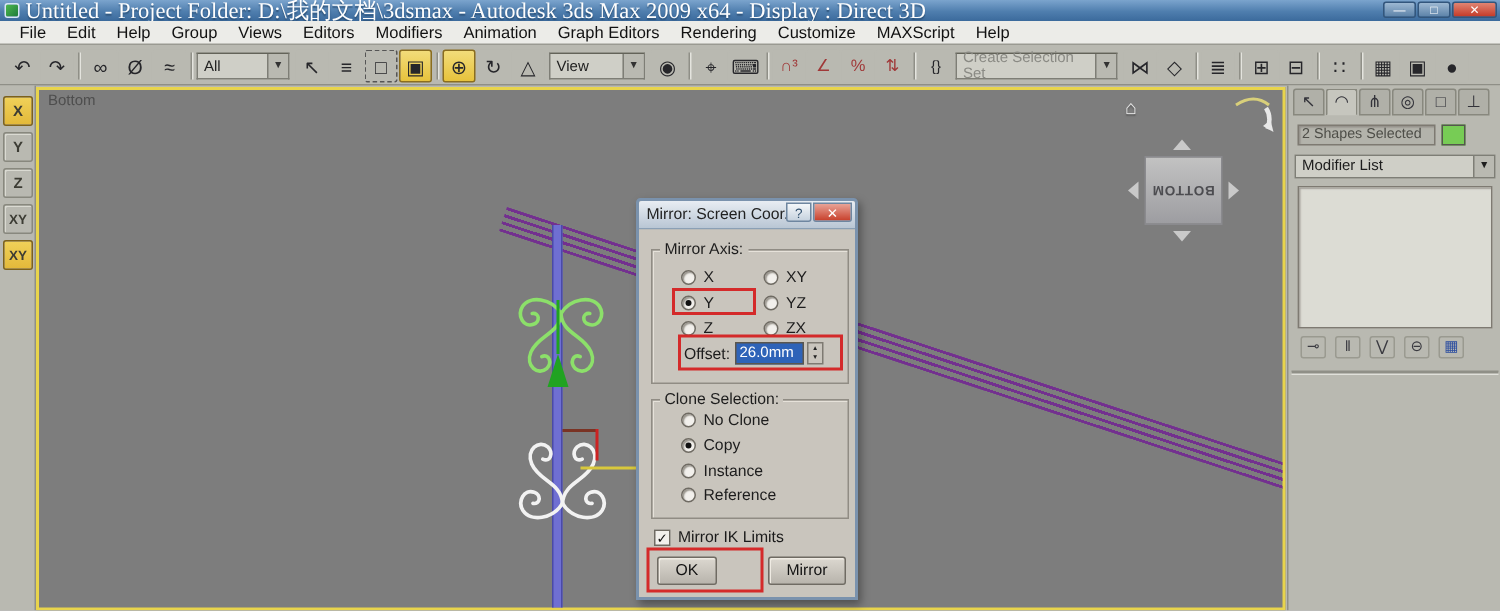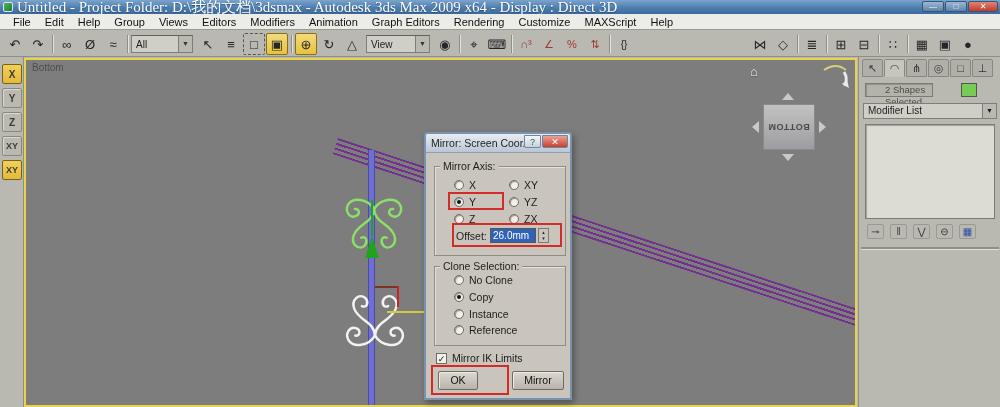--- a/index.html
+++ b/index.html
@@ -74,21 +74,21 @@
   .spinner { position:absolute; width:11px; height:15px; background:#c9c5bd; border:1px solid #7e7a72; font-size:5px; line-height:6px; text-align:center; color:#222; }
   .checkbox-row { position:absolute; display:flex; align-items:center; gap:5px; font-size:10.5px; }
   .checkbox { width:11px; height:11px; background:#f2f0ec; border:1px solid #6f6b63; font-size:9px; line-height:10px; text-align:center; color:#111; }
   .dlg-push { position:absolute; height:19px; background:linear-gradient(180deg,#dcd8d0,#b8b4ac); border:1px solid #6f6b63; border-radius:2px; text-align:center; font-size:10.5px; line-height:17px; color:#111; box-shadow:inset 1px 1px 0 #efebe3; }
   .annot { position:absolute; border:2px solid #d42a2a; z-index:20; }
 
   
   .panel { left:858px; top:57px; width:142px; height:350px; background:#b9b9b1; border-left:1px solid #8f8f87; z-index:5; }
   .ptab { position:absolute; top:2px; width:21px; height:18px; text-align:center; line-height:17px; font-size:11px; color:#33333a; border:1px solid #88887e; border-radius:2px 2px 0 0; background:#b0b0a8; }
   .ptab.active { background:#c6c6be; border-bottom-color:#c6c6be; }
-  .sel-info { position:absolute; left:6px; top:26px; width:68px; height:14px; background:#b3b3ab; border:1px solid #7e7a72; box-shadow:inset 1px 1px 1px #94908a; font-size:9.5px; color:#4e4e48; line-height:12px; padding-left:19px; }
+  .sel-info { position:absolute; left:6px; top:26px; width:92px; height:14px; background:#b3b3ab; border:1px solid #7e7a72; box-shadow:inset 1px 1px 1px #94908a; font-size:9.5px; color:#4e4e48; line-height:12px; padding-left:2px; }
   .swatch { position:absolute; left:102px; top:26px; width:16px; height:14px; background:#77cc55; border:1px solid #55564e; }
   .mod-combo { position:absolute; left:4px; top:46px; width:134px; height:16px; background:#cfcfc7; border:1px solid #7e7e76; font-size:10px; line-height:14px; padding-left:4px; color:#1d1d1d; }
   .mod-combo .arrow { position:absolute; right:0; top:0; width:14px; height:14px; background:#b9b9b1; border-left:1px solid #7e7e76; font-size:7px; line-height:14px; text-align:center; }
   .stackbox { position:absolute; left:6px; top:67px; width:130px; height:95px; background:#dcdcd4; border:1px solid #7e7a72; box-shadow:inset 1px 1px 1px #a5a19b; }
   .stacktools { position:absolute; left:4px; top:165px; width:134px; height:18px; display:flex; gap:6px; align-items:center; padding-left:4px; }
   .stool { width:17px; height:15px; font-size:10px; line-height:14px; text-align:center; color:#3a3a40; background:#b9b9b1; border:1px solid #9a9a90; border-radius:2px; }
   .stool.blue { color:#2b4da0; }
   .pdivider { position:absolute; left:2px; top:190px; width:138px; height:2px; background:#8f8f87; box-shadow:0 1px 0 #e0e0da; }
 </style>
 </head>
@@ -150,20 +150,24 @@
     <span class="tsep" style="left:459px"></span>
     <span class="tbtn" style="left:463px">⌖</span>
     <span class="tbtn" style="left:486px">⌨</span>
     <span class="tsep" style="left:511px"></span>
     <span class="tbtn snap" style="left:515px">∩³</span>
     <span class="tbtn snap" style="left:538px">∠</span>
     <span class="tbtn snap" style="left:561px">%</span>
     <span class="tbtn snap" style="left:584px">⇅</span>
     <span class="tsep" style="left:609px"></span>
     <span class="tbtn" style="left:613px;font-size:10px">{}</span>
+    <span class="combo ghost" style="left:637px;width:108px">
+      <span>Create Selection Set</span>
+      <span class="arrow">▼</span>
+    </span>
     <span class="tbtn" style="left:749px">⋈</span>
     <span class="tbtn" style="left:772px">◇</span>
     <span class="tsep" style="left:797px"></span>
     <span class="tbtn" style="left:801px">≣</span>
     <span class="tsep" style="left:826px"></span>
     <span class="tbtn" style="left:830px">⊞</span>
     <span class="tbtn" style="left:853px">⊟</span>
     <span class="tsep" style="left:878px"></span>
     <span class="tbtn" style="left:882px">∷</span>
     <span class="tsep" style="left:907px"></span>

